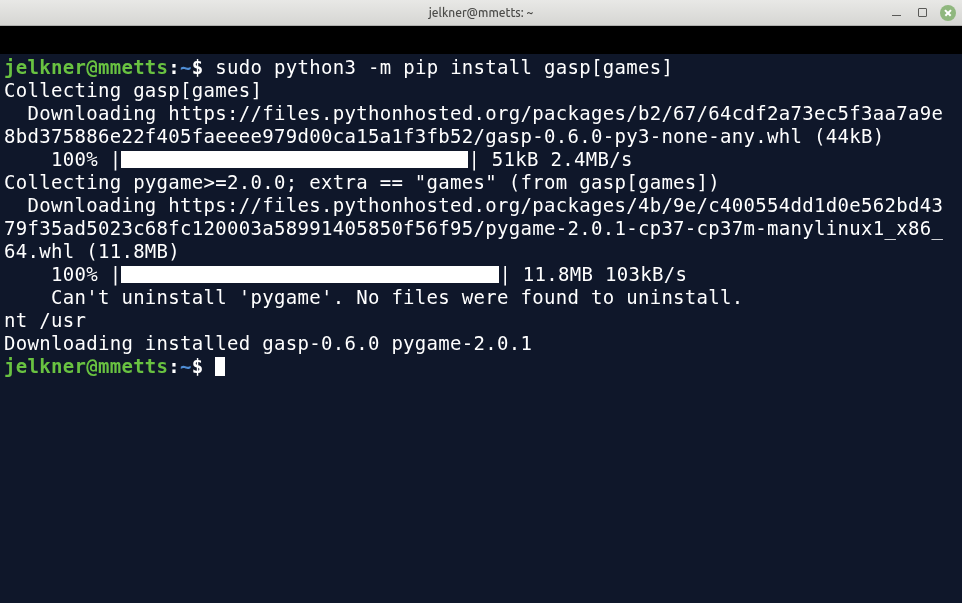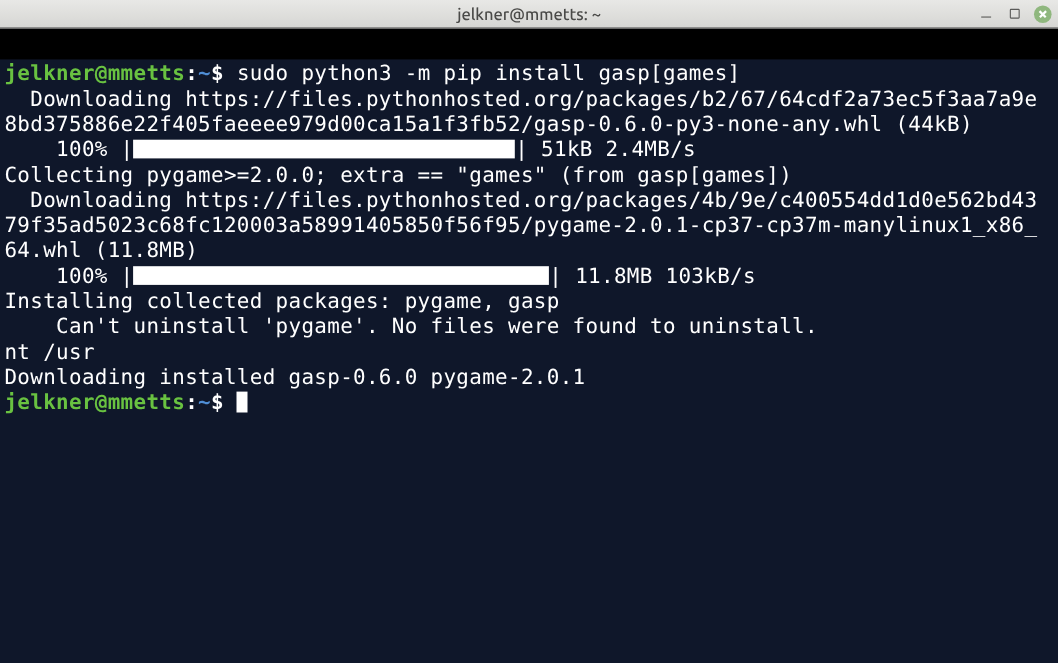--- a/index.html
+++ b/index.html
@@ -18,21 +18,21 @@
       height: 26px;
       background: linear-gradient(to bottom, #e8e8e6, #d6d6d3);
       border-bottom: 1px solid #b0b0ae;
       display: flex;
       align-items: center;
       justify-content: center;
       position: relative;
     }
     .titlebar-title {
       font-family: 'Ubuntu', 'Cantarell', sans-serif;
-      font-size: 15px;
+      font-size: 12px;
       color: #4a4a48;
       font-weight: 500;
     }
     .window-controls {
       position: absolute;
       right: 6px;
       display: flex;
       gap: 10px;
       align-items: center;
     }
@@ -129,26 +129,26 @@
       </div>
     <div class="win-btn">
         <span class="win-max"></span>
       </div>
     <div class="win-btn win-close"></div>
   </div>
 </div>
 
 <div class="terminal">
   <div class="line"><span class="prompt-user">jelkner@mmetts</span><span class="prompt-colon">:</span><span class="prompt-path">~</span><span class="prompt-dollar">$</span><span class="cmd"> sudo python3 -m pip install gasp[games]</span></div>
+  <div class="line out">Collecting gasp[games]</div>
   <div class="line out">  Downloading https://files.pythonhosted.org/packages/b2/67/64cdf2a73ec5f3aa7a9e</div>
   <div class="line out">8bd375886e22f405faeeee979d00ca15a1f3fb52/gasp-0.6.0-py3-none-any.whl (44kB)</div>
   <div class="line out"><span>    100% |</span><span class="pbar pbar1"></span><span>| 51kB 2.4MB/s </span></div>
   <div class="line out">Collecting pygame&gt;=2.0.0; extra == "games" (from gasp[games])</div>
   <div class="line out">  Downloading https://files.pythonhosted.org/packages/4b/9e/c400554dd1d0e562bd43</div>
   <div class="line out">79f35ad5023c68fc120003a58991405850f56f95/pygame-2.0.1-cp37-cp37m-manylinux1_x86_</div>
   <div class="line out">64.whl (11.8MB)</div>
   <div class="line out"><span>    100% |</span><span class="pbar pbar2"></span><span>| 11.8MB 103kB/s </span></div>
-  <div class="line out">Installing collected packages: pygame, gasp</div>
   <div class="line out">    Can't uninstall 'pygame'. No files were found to uninstall.</div>
   <div class="line out">nt /usr</div>
   <div class="line out">Downloading installed gasp-0.6.0 pygame-2.0.1</div>
   <div class="line"><span class="prompt-user">jelkner@mmetts</span><span class="prompt-colon">:</span><span class="prompt-path">~</span><span class="prompt-dollar">$</span><span> </span><span class="cursor"></span></div>
 </div>
 
 </body></html>

